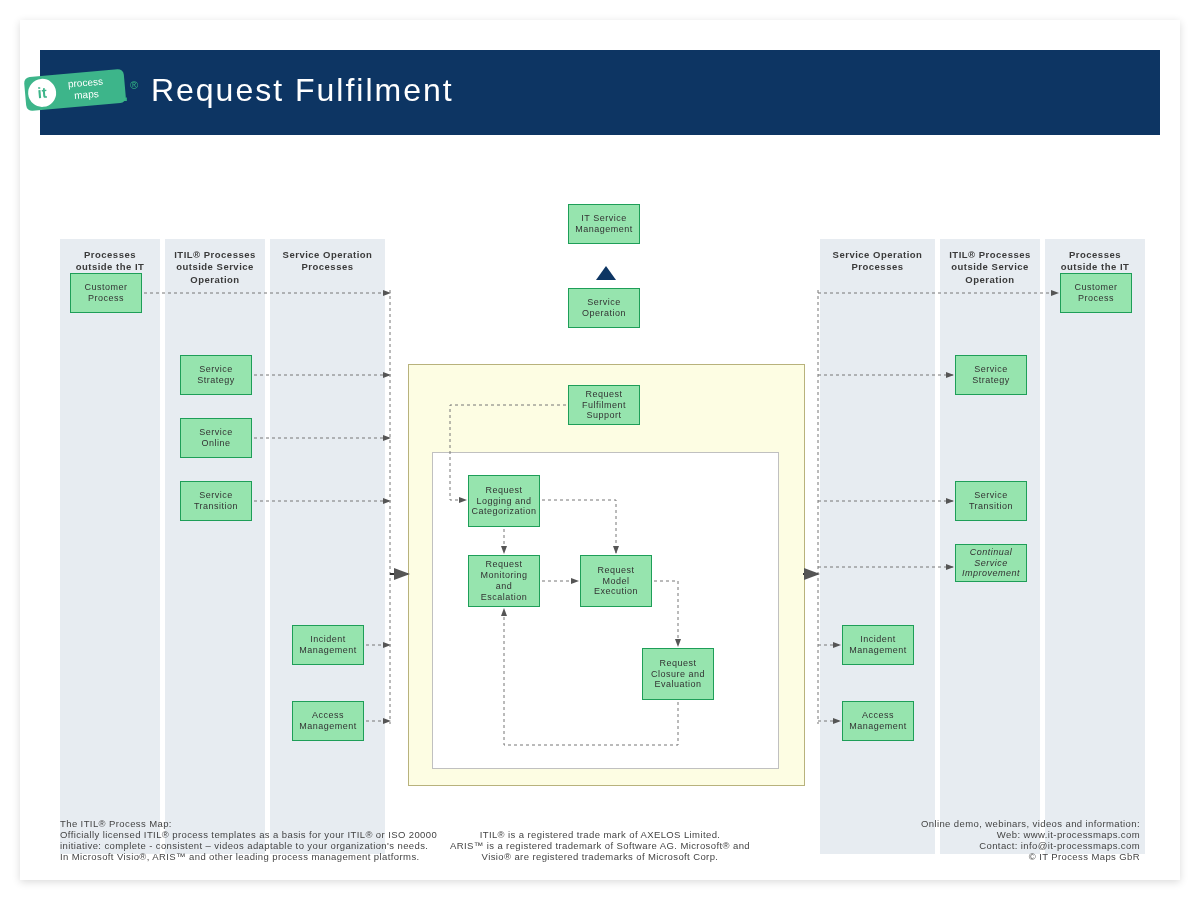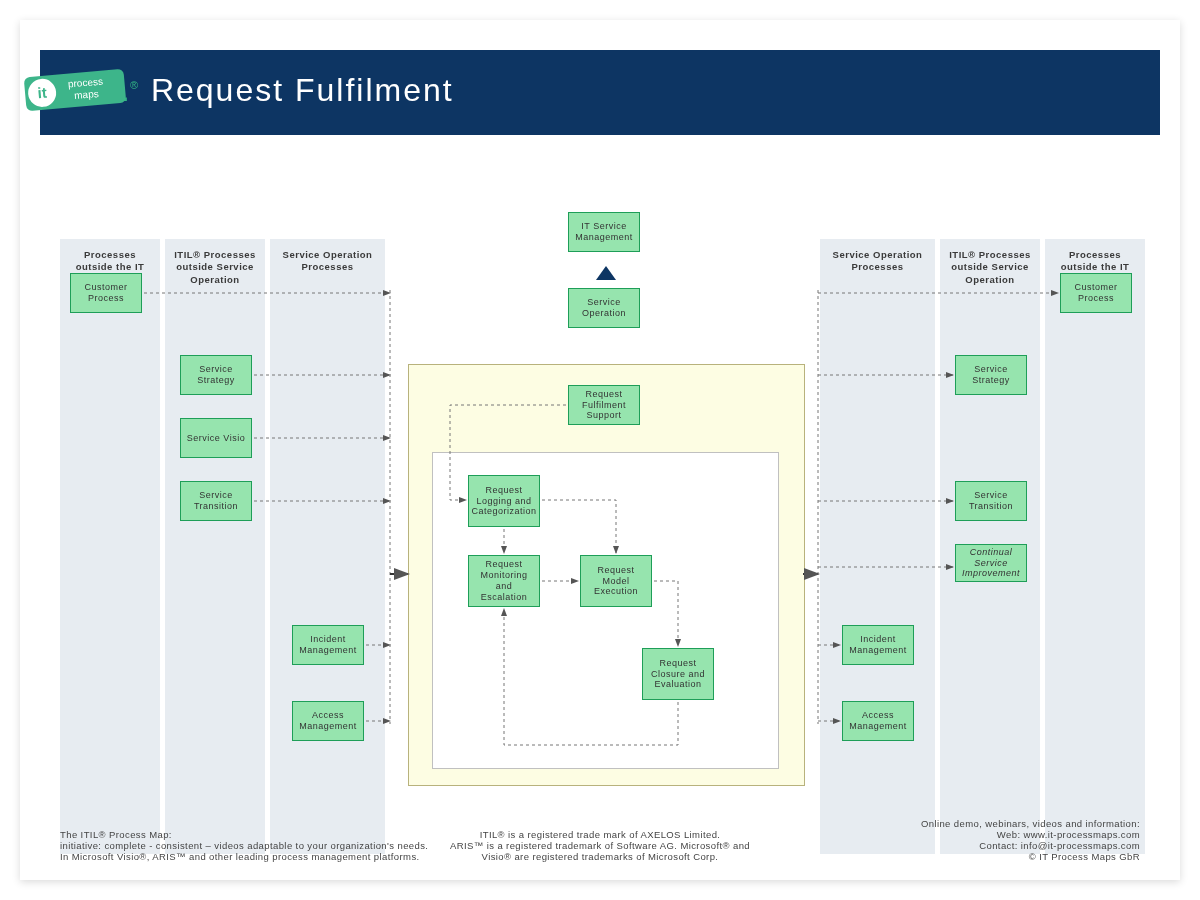--- a/index.html
+++ b/index.html
@@ -68,30 +68,30 @@
     <div class="lane r1">
         <div class="lane-head">Service Operation Processes</div>
       </div>
     <div class="lane r2">
         <div class="lane-head">ITIL® Processes outside Service Operation</div>
       </div>
     <div class="lane r3">
         <div class="lane-head">Processes outside the IT Organization</div>
       </div>
 
-    <div class="box" style="left:548px; top:192px;">IT Service Management</div>
+    <div class="box" style="left:548px; top:184px;">IT Service Management</div>
     <div class="tri-up" style="left:576px; top:246px;"></div>
     <div class="box" style="left:548px; top:268px;">Service Operation</div>
 
     <div class="outer-proc" style="left:388px; top:344px; width:395px; height:420px;"></div>
     <div class="inner-proc" style="left:412px; top:432px; width:345px; height:315px;"></div>
 
     <div class="box" style="left:50px;  top:253px;">Customer Process</div>
     <div class="box" style="left:160px; top:335px;">Service Strategy</div>
-    <div class="box" style="left:160px; top:398px;">Service Visio</div>
+    <div class="box" style="left:160px; top:398px;">Service Online</div>
     <div class="box" style="left:160px; top:461px;">Service Transition</div>
     <div class="box" style="left:272px; top:605px;">Incident Management</div>
     <div class="box" style="left:272px; top:681px;">Access Management</div>
 
     <div class="box" style="left:1040px; top:253px;">Customer Process</div>
     <div class="box" style="left:935px;  top:335px;">Service Strategy</div>
     <div class="box" style="left:935px;  top:461px;">Service Transition</div>
     <div class="box" style="left:935px;  top:524px; height:38px;font-style:italic;">Continual Service Improvement</div>
     <div class="box" style="left:822px;  top:605px;">Incident Management</div>
     <div class="box" style="left:822px;  top:681px;">Access Management</div>
@@ -145,20 +145,21 @@
 
         <path d="M658 682 V725 H484 V589" marker-end="url(#ah)"></path>
 
         <path d="M522 480 H596 V533" marker-end="url(#ah)"></path>
       </g>
     </svg>
 
     <div class="footer">
       <div class="left">
         <div class="heading">The ITIL® Process Map:</div>
+        <div>Officially licensed ITIL® process templates as a basis for your ITIL® or ISO 20000</div>
         <div>initiative: complete - consistent – videos adaptable to your organization's needs.</div>
         <div>In Microsoft Visio®, ARIS™ and other leading process management platforms.</div>
       </div>
       <div class="mid">
         <div>ITIL® is a registered trade mark of AXELOS Limited.</div>
         <div>ARIS™ is a  registered trademark of Software AG. Microsoft® and</div>
         <div>Visio® are registered trademarks of Microsoft Corp.</div>
       </div>
       <div class="right">
         <div class="heading">Online demo, webinars, videos and information:</div>

